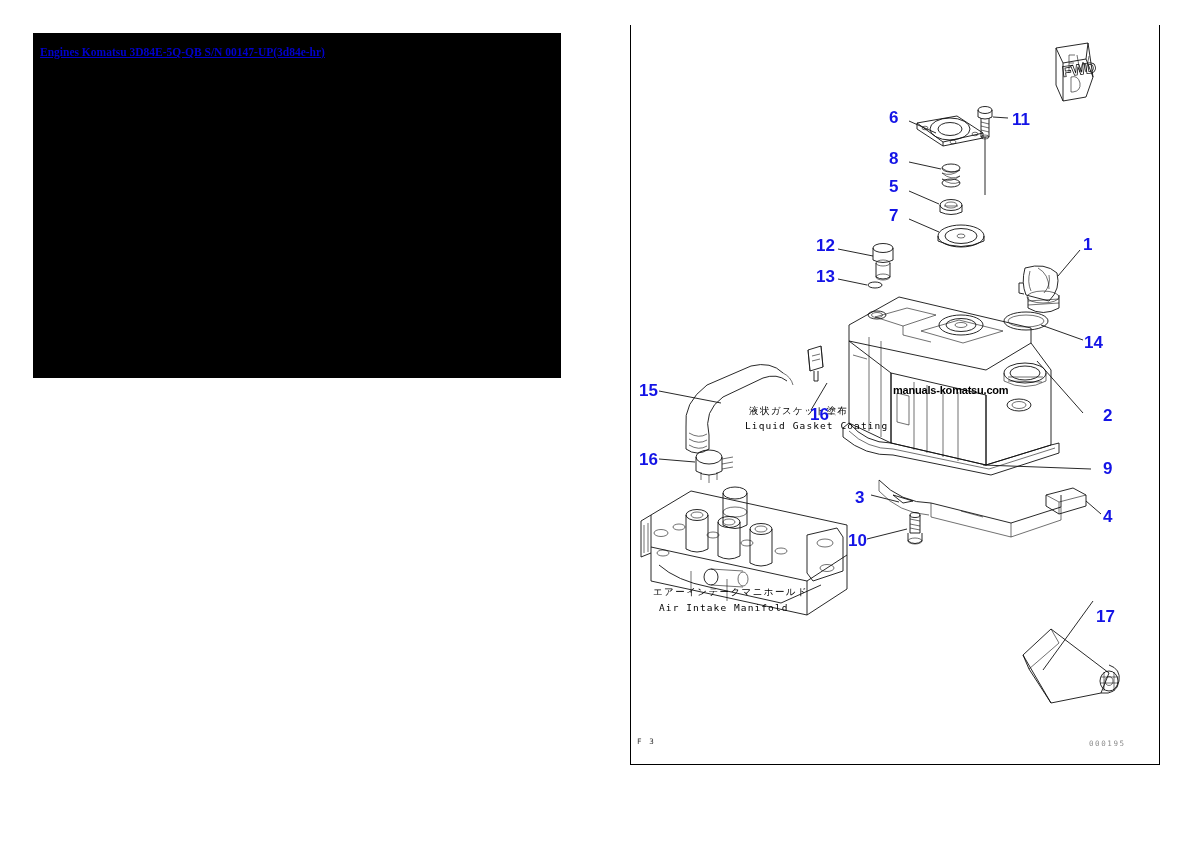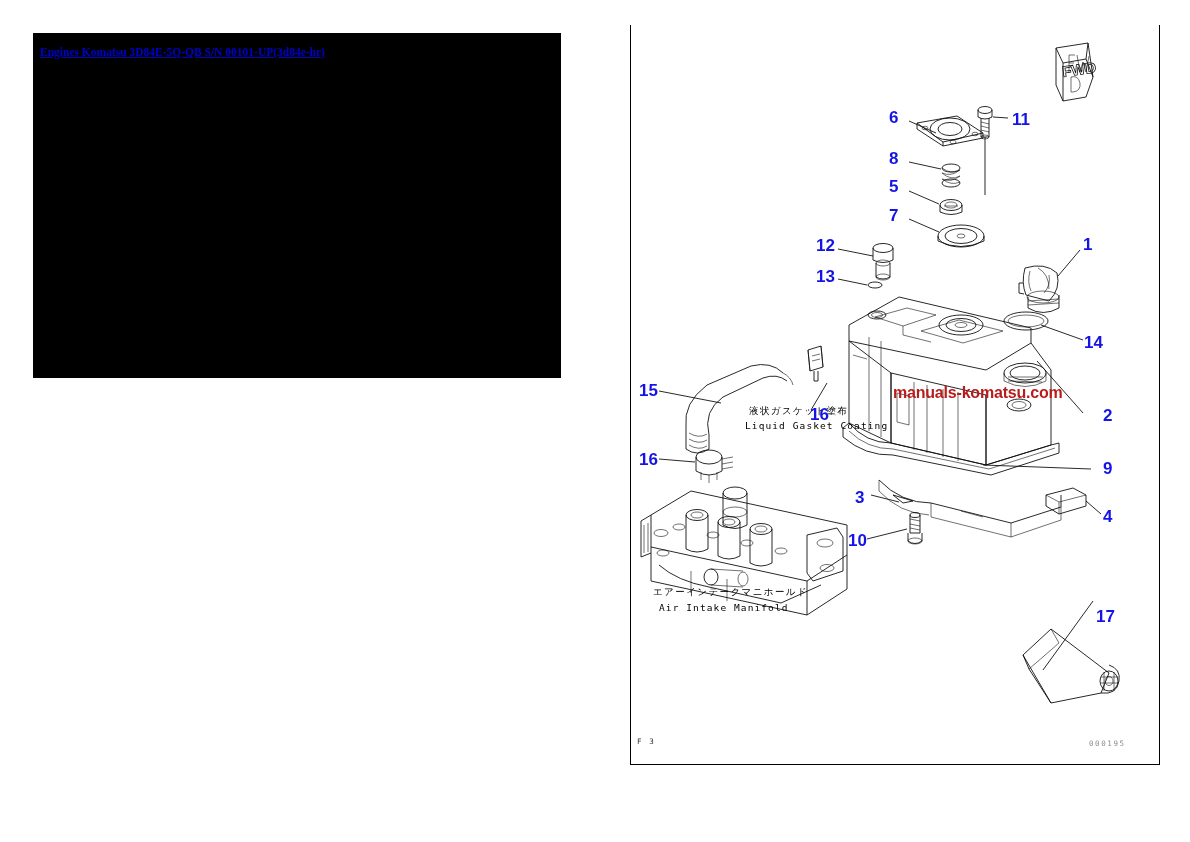--- a/index.html
+++ b/index.html
@@ -109,33 +109,33 @@
   }
   .ln { stroke: #111; stroke-width: 0.9; fill: none; }
   .ln-thin { stroke: #111; stroke-width: 0.6; fill: none; }
   .ln-lead { stroke: #111; stroke-width: 0.9; fill: none; }
 
   #watermark {
     position: absolute;
     left: 893px;
     top: 384px;
     font-family: "Liberation Sans", sans-serif;
-    font-size: 16px;
+    font-size: 11px;
     font-weight: bold;
-    color: #b91c1c;
+    color: #000000;
     letter-spacing: -0.2px;
     white-space: nowrap;
     pointer-events: none;
   }
 </style>
 </head>
 <body>
 
 <div id="left-panel">
-  <a id="title-link">Engines Komatsu 3D84E-5Q-QB S/N 00101-UP(3d84e-hr)</a>
+  <a id="title-link">Engines Komatsu 3D84E-5Q-QB S/N 00147-UP(3d84e-hr)</a>
 </div>
 
 <div id="diagram-header-bar"></div>
 
 <div id="diagram-panel">
   <div id="diagram-svg-wrap">
     <svg width="530" height="740" viewBox="0 0 530 740" xmlns="http://www.w3.org/2000/svg">
 
       <g>
         <path class="ln" d="M425 23 L457 18 L462 52 L455 72 L432 76 L425 60 Z"></path>

